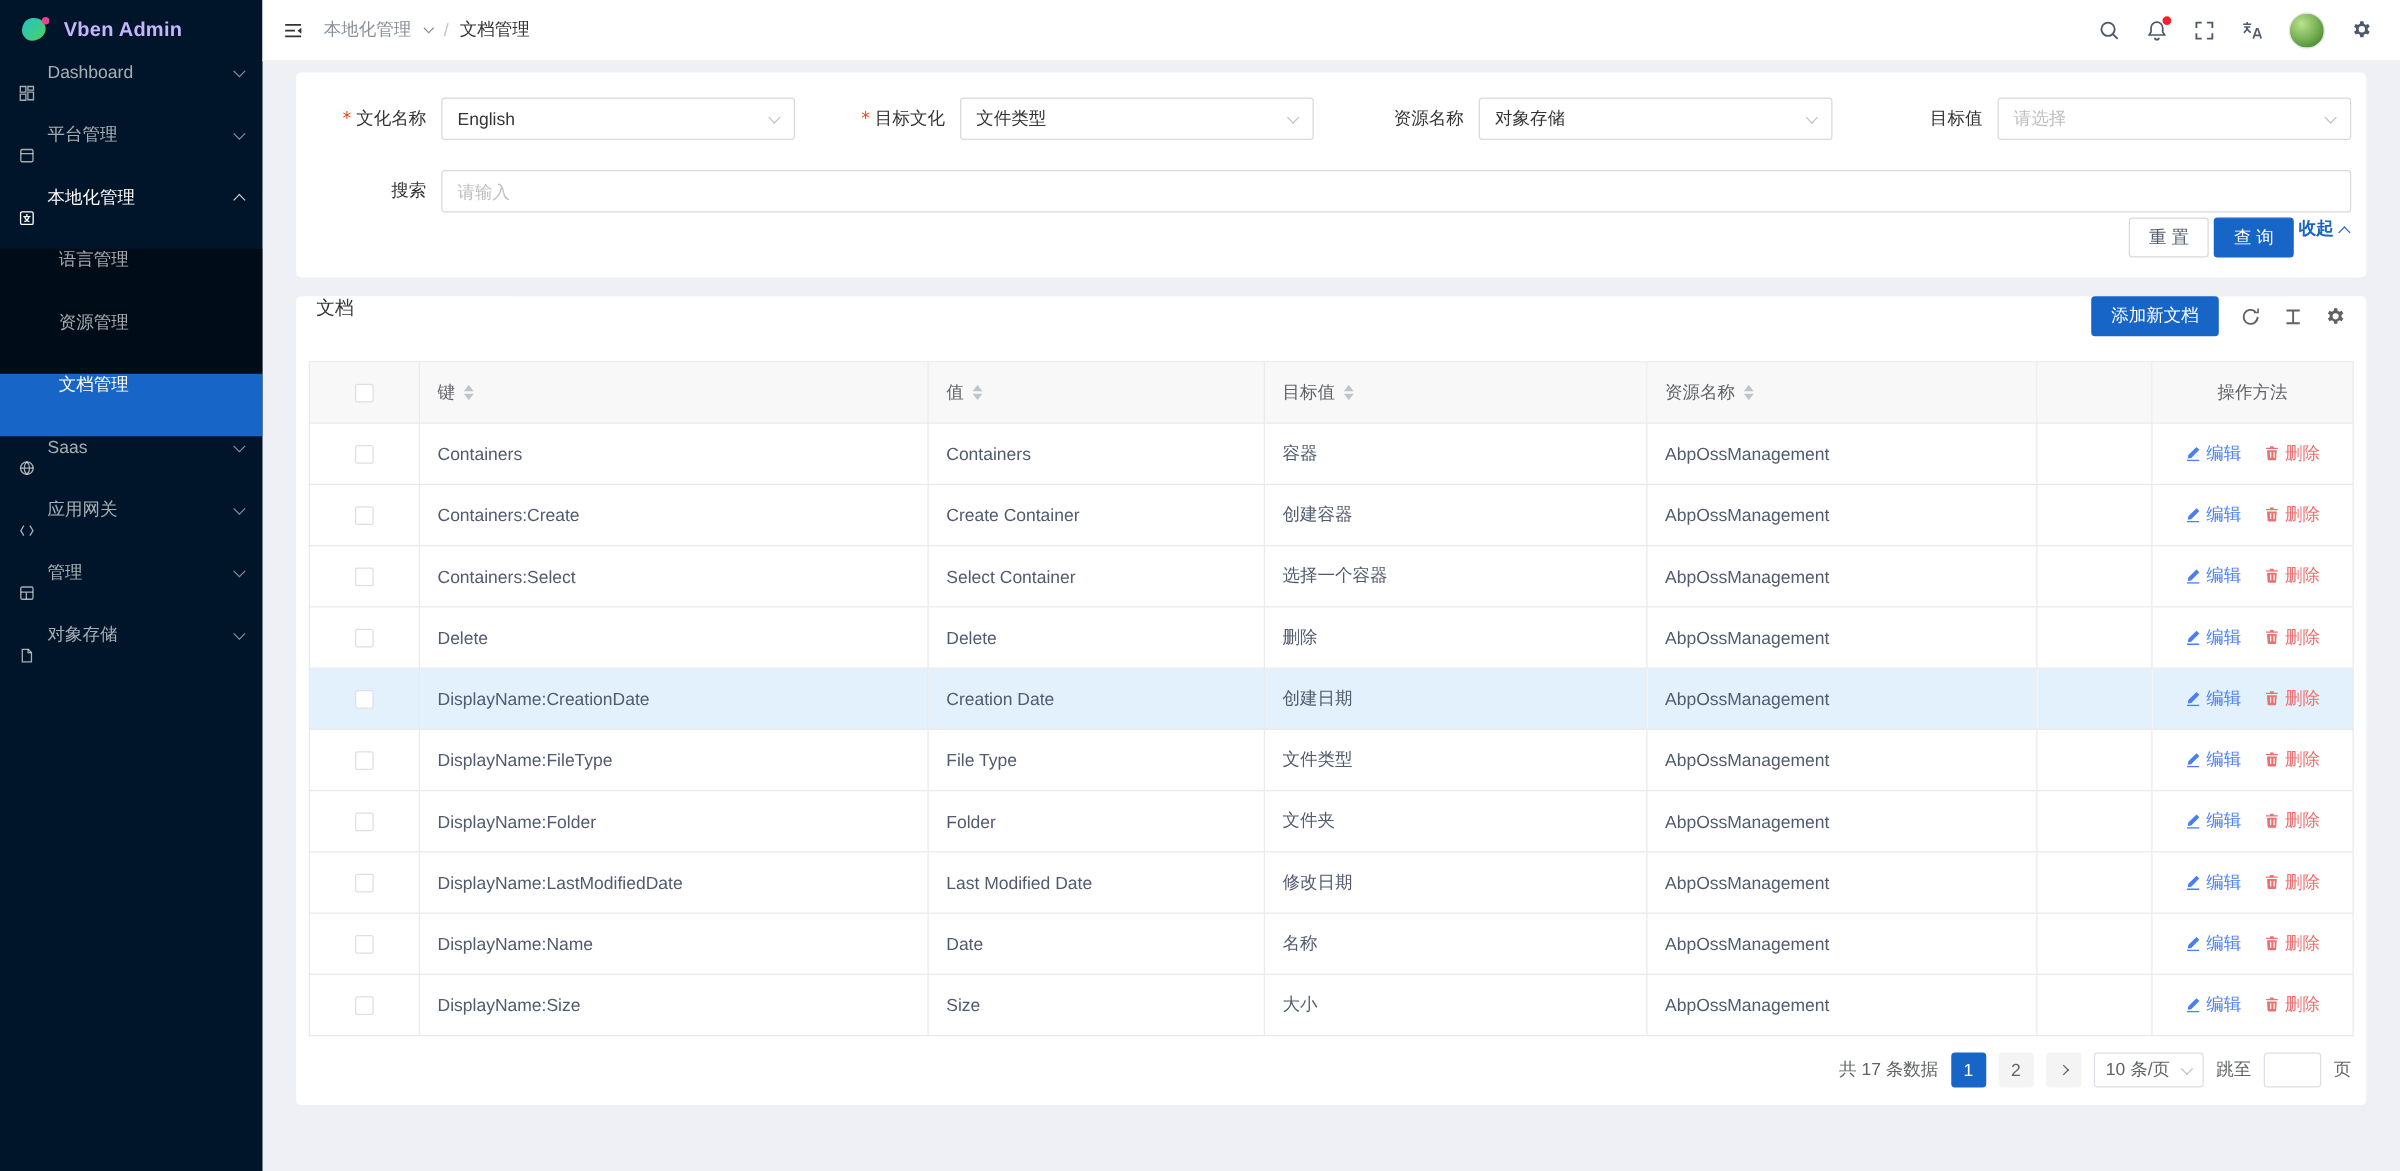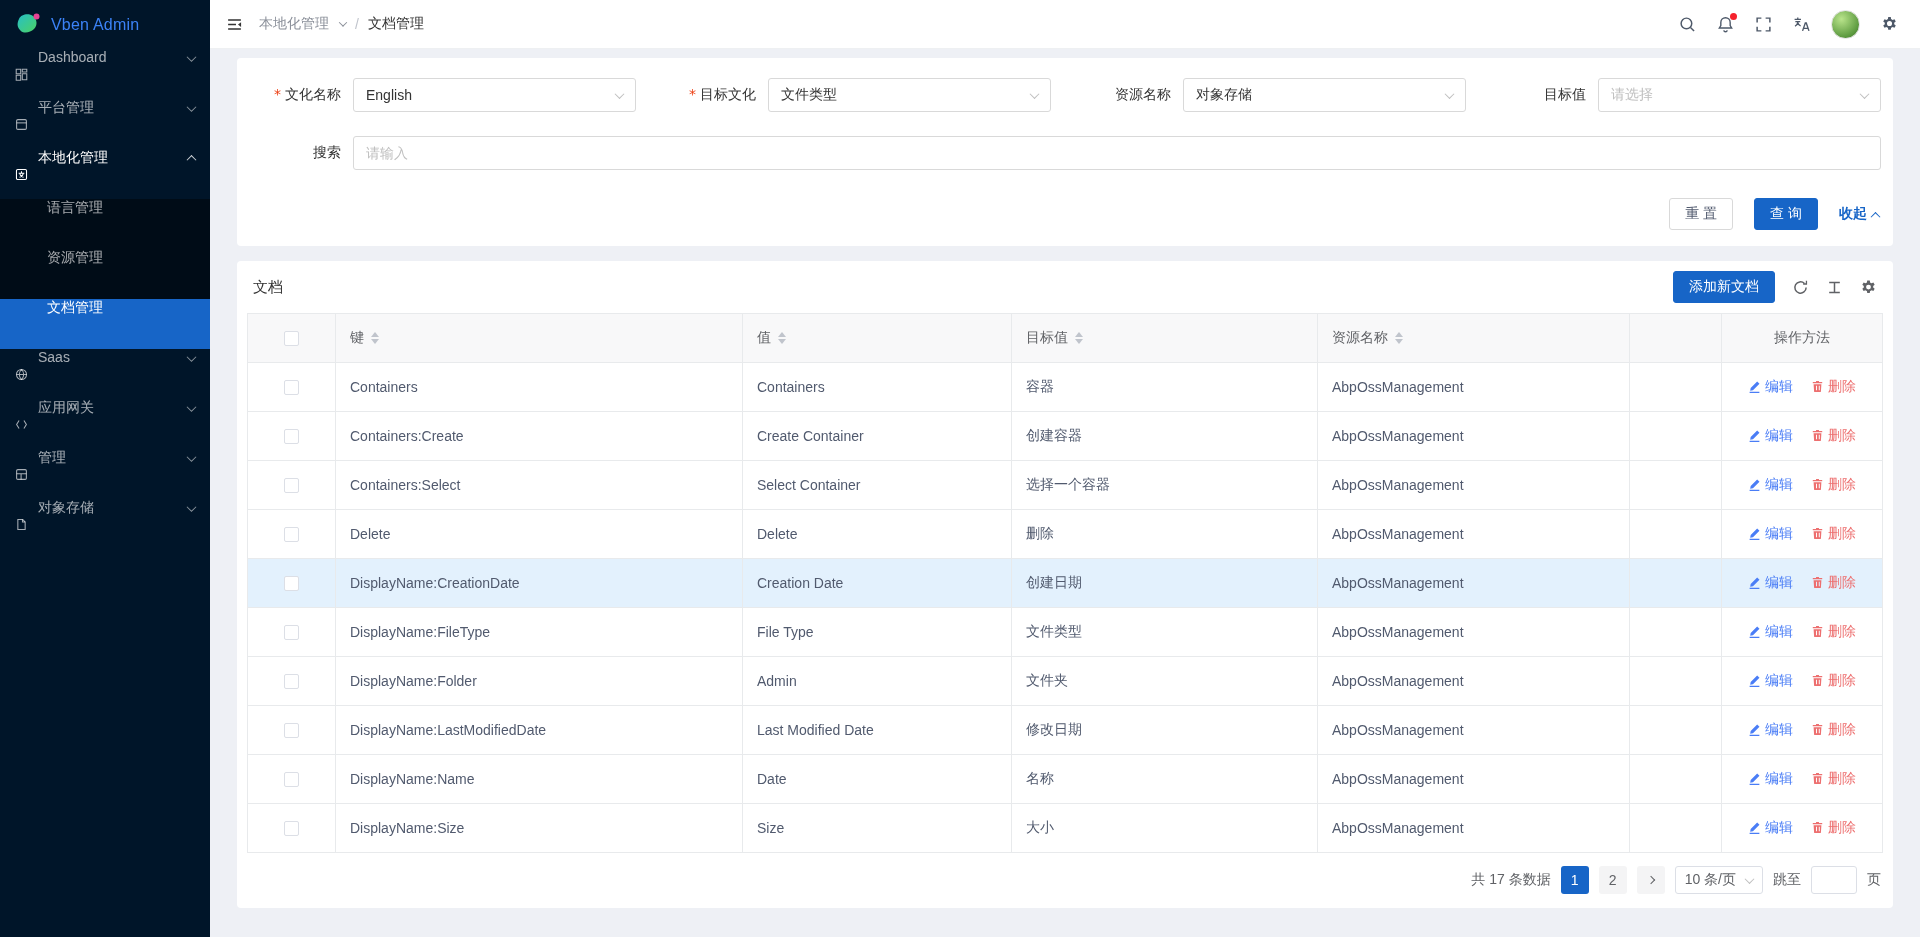--- a/index.html
+++ b/index.html
@@ -7,21 +7,21 @@
     --sidebar-bg:#001529; --submenu-bg:#000c17; --row-highlight:#e3f1fd;
   }
   *{box-sizing:border-box}
   html,body{margin:0;padding:0}
   body{width:1920px;height:937px;overflow:hidden;font-family:"Liberation Sans","DejaVu Sans",sans-serif;font-size:14px;color:#333;background:#eef0f5}
   .app{display:flex;width:1920px;height:937px}
 
   
   .sidebar{width:210px;flex:none;background:var(--sidebar-bg);color:rgba(255,255,255,.65);display:flex;flex-direction:column}
   .logo{height:49px;display:flex;align-items:center;gap:9px;padding:0 14px;flex:none}
-  .logo-title{color:#3b82f6;font-weight:normal;font-size:16px;letter-spacing:.2px}
+  .logo-title{color:#c4b5fd;font-weight:bold;font-size:16px;letter-spacing:.2px}
   .menu{flex:1;overflow:hidden}
   .menu-item{height:50px;display:flex;gap:10px;padding:0 15px;font-size:14px;cursor:pointer}
   .menu-item .mi{flex:none;display:flex;align-items:center}
   .menu-item .chev{margin-left:auto;opacity:.8}
   .menu-item.parent-open{color:#fff}
   .submenu .menu-item{background:var(--submenu-bg);padding-left:47px}
   .submenu .menu-item.active{background:var(--primary);color:#fff}
   .cv{width:7px;height:7px;border-right:1.5px solid currentColor;border-bottom:1.5px solid currentColor;display:inline-block}
   .cv.down{transform:rotate(45deg) translate(-1px,-1px)}
   .cv.up{transform:rotate(-135deg) translate(-1px,-1px)}
@@ -53,30 +53,30 @@
   .f-field:last-child{padding-right:0}
   .f-field.wide{flex:none;width:100%;margin-top:24px}
   .f-label{width:104px;flex:none;text-align:right;padding-right:12px;color:#333;white-space:nowrap}
   .req::before{content:"*";color:#ed3f14;margin-right:4px;font-family:"DejaVu Sans",sans-serif}
   .select,.tinput{position:relative;flex:1;height:34px;border:1px solid #d9d9d9;border-radius:3px;background:#fff;display:flex;align-items:center;padding:0 30px 0 12px;color:#333;cursor:pointer;min-width:0}
   .select .ph{color:#bfbfbf}
   .select .s-caret{position:absolute;right:12px;color:#bfbfbf}
   .tinput{padding:0;cursor:text}
   .tinput input{border:0;outline:0;width:100%;height:100%;padding:0 12px;font:inherit;color:#333;border-radius:3px;background:transparent}
   .tinput input::placeholder{color:#bfbfbf}
-  .filter-actions{display:flex;justify-content:flex-end;align-items:center;gap:21px;margin-top:28px;padding-right:2px}
+  .filter-actions{display:flex;justify-content:flex-end;align-items:flex-start;gap:4px;margin-top:4px;padding-right:2px}
   .btn{height:32px;padding:0 15px;border-radius:3px;display:inline-flex;align-items:center;justify-content:center;font-size:14px;cursor:pointer;white-space:nowrap}
   .btn-default{background:#fff;border:1px solid #d9d9d9;color:#515a6e}
   .btn-primary{background:var(--primary);border:1px solid var(--primary);color:#fff}
   .collapse-link{color:var(--primary);display:inline-flex;align-items:center;gap:5px;cursor:pointer;font-weight:bold}
   .collapse-link .cv{border-width:1.7px;margin-top:3px}
 
   
   .table-card{margin-top:15px;padding:0 10px}
-  .toolbar{height:52px;display:flex;align-items:center;padding:0 6px}
+  .toolbar{height:52px;display:flex;align-items:flex-start;padding:0 6px}
   .panel-title{font-size:15px;color:#333}
   .toolbar-right{margin-left:auto;display:flex;align-items:center;gap:17px;color:#606266}
   .tool-ic{display:flex;align-items:center;cursor:pointer}
 
   table{width:100%;border-collapse:collapse;table-layout:fixed}
   th,td{border:1px solid #e8eaec;height:49px;padding:0 14px;text-align:left;font-weight:normal;white-space:nowrap;overflow:hidden;color:#515a6e}
   thead th{background:#f8f8f9;color:#606266}
   td{color:#515a6e}
   .c-check{width:88px;text-align:center;padding:0}
   .c-actions{text-align:center}
@@ -523,21 +523,21 @@
                     <svg class="ic-s" viewBox="0 0 16 16" fill="currentColor">
                       <path d="M6.2 1.3h3.6v1.3h4V4H2.2V2.6h4V1.3zM3.2 5.2h9.6l-.6 8.8c0 .5-.5.9-1 .9H4.8c-.5 0-1-.4-1-.9l-.6-8.8zm3 1.8v5.6h1.2V7H6.2zm3.4 0v5.6h1.2V7H9.6z"></path>
                     </svg>
                     <span>删除</span>
                   </span>
               </td>
             </tr>
             <tr>
               <td class="c-check"><span class="checkbox"></span></td>
               <td>DisplayName:Folder</td>
-              <td>Admin</td>
+              <td>Folder</td>
               <td>文件夹</td>
               <td>AbpOssManagement</td>
               <td></td>
               <td class="c-actions">
                 <span class="act-link act-edit">
                     <svg class="ic-s" viewBox="0 0 16 16" fill="currentColor">
                       <path d="M11.3 1.9l2.8 2.8-8 8-3.4.6.6-3.4 8-8zM2 14.6h12V16H2z"></path>
                     </svg>
                     <span>编辑</span>
                   </span>

